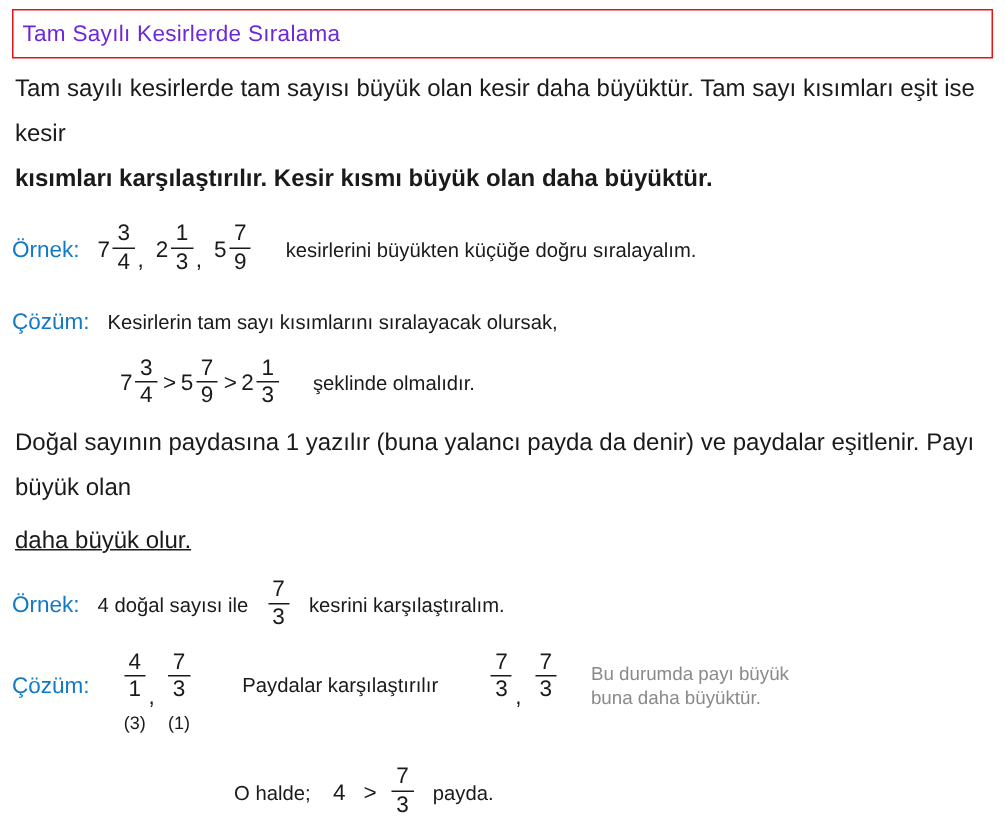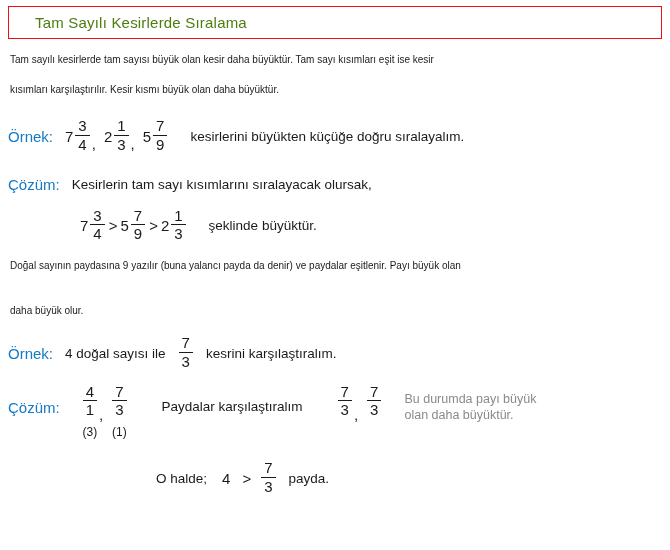--- a/index.html
+++ b/index.html
@@ -19,33 +19,33 @@
     width: 670px;
     height: 550px;
     box-sizing: border-box;
     padding: 0 8px;
   }
 
   
   .section-header {
     box-sizing: border-box;
     border: 1px solid #ee1111;
-    color: #4d7c0f;
+    color: #6d28d9;
     font-size: 15px;
     line-height: 1;
-    padding: 8px 0 8px 26px;
+    padding: 8px 0 8px 6px;
     letter-spacing: 0.2px;
     white-space: nowrap;
   }
   .hdr1 { margin-top: 6px; }
   .hdr2 { margin-top: 0px; }
 
   
   .para {
-    font-size: 10px;
+    font-size: 16px;
     line-height: 30px;
     color: #1a1a1a;
     margin: 6px 0 0 0;
     padding: 0 2px;
   }
 
   
   .row {
     display: flex;
     align-items: center;
@@ -121,21 +121,21 @@
   }
 </style>
 </head>
 <body>
 
 <div class="page">
 
   <div class="section-header hdr1">Tam Sayılı  Kesirlerde Sıralama</div>
 
   <div class="para">Tam sayılı kesirlerde tam sayısı büyük olan kesir daha büyüktür. Tam sayı kısımları eşit ise kesir</div>
-  <div class="para" style="margin-top:0;">kısımları karşılaştırılır. Kesir kısmı büyük olan daha büyüktür.</div>
+  <div class="para" style="margin-top:0;font-weight:bold;">kısımları karşılaştırılır. Kesir kısmı büyük olan daha büyüktür.</div>
 
   <div class="row" style="margin-top:14px;">
     <span class="label">Örnek:</span>
     <span class="gap-m"></span>
 
     <span class="mixed">
       <span class="whole">7</span>
       <span class="frac">
         <span class="num">3</span>
         <span class="bar"></span>
@@ -200,26 +200,26 @@
     <span class="mixed">
       <span class="whole">2</span>
       <span class="frac">
         <span class="num">1</span>
         <span class="bar"></span>
         <span class="den">3</span>
       </span>
     </span>
 
     <span class="gap-l"></span>
-    <span class="txt">şeklinde büyüktür.</span>
-  </div>
-
-
-  <div class="para" style="margin-top:8px;">Doğal sayının paydasına 9 yazılır (buna yalancı payda da denir) ve paydalar eşitlenir. Payı büyük olan</div>
-  <div class="para" style="margin-top:15px;">daha büyük olur.</div>
+    <span class="txt">şeklinde olmalıdır.</span>
+  </div>
+
+
+  <div class="para" style="margin-top:8px;">Doğal sayının paydasına 1 yazılır (buna yalancı payda da denir) ve paydalar eşitlenir. Payı büyük olan</div>
+  <div class="para" style="margin-top:5px;text-decoration:underline;">daha büyük olur.</div>
 
   <div class="row" style="margin-top:10px;">
     <span class="label">Örnek:</span>
     <span class="gap-m"></span>
     <span class="txt">4 doğal sayısı ile</span>
     <span class="gap-m"></span>
     <span class="frac">
       <span class="num">7</span>
       <span class="bar"></span>
       <span class="den">3</span>
@@ -248,39 +248,39 @@
     <span class="frac-stack">
       <span class="frac">
         <span class="num">7</span>
         <span class="bar"></span>
         <span class="den">3</span>
       </span>
       <span class="mult">(1)</span>
     </span>
 
     <span class="gap-xl"></span>
-    <span class="txt" style="margin-top:14px;">Paydalar karşılaştıralım</span>
+    <span class="txt" style="margin-top:14px;">Paydalar karşılaştırılır</span>
     <span class="gap-xl"></span>
 
     <span class="frac">
       <span class="num">7</span>
       <span class="bar"></span>
       <span class="den">3</span>
     </span>
     <span class="comma" style="align-self:center; margin-top:8px;">,</span>
     <span class="gap-s"></span>
     <span class="frac">
       <span class="num">7</span>
       <span class="bar"></span>
       <span class="den">3</span>
     </span>
 
     <span class="gap-l"></span>
     <span class="note" style="margin-top:6px;">Bu durumda payı büyük
-olan daha büyüktür.</span>
+buna daha büyüktür.</span>
   </div>
 
   <div class="row" style="margin-top:22px; padding-left:148px;align-items:center;">
     <span class="txt">O halde;</span>
     <span class="gap-m"></span>
     <span class="op">4</span>
     <span class="gap-s"></span>
     <span class="op">&gt;</span>
     <span class="gap-s"></span>
     <span class="frac">

